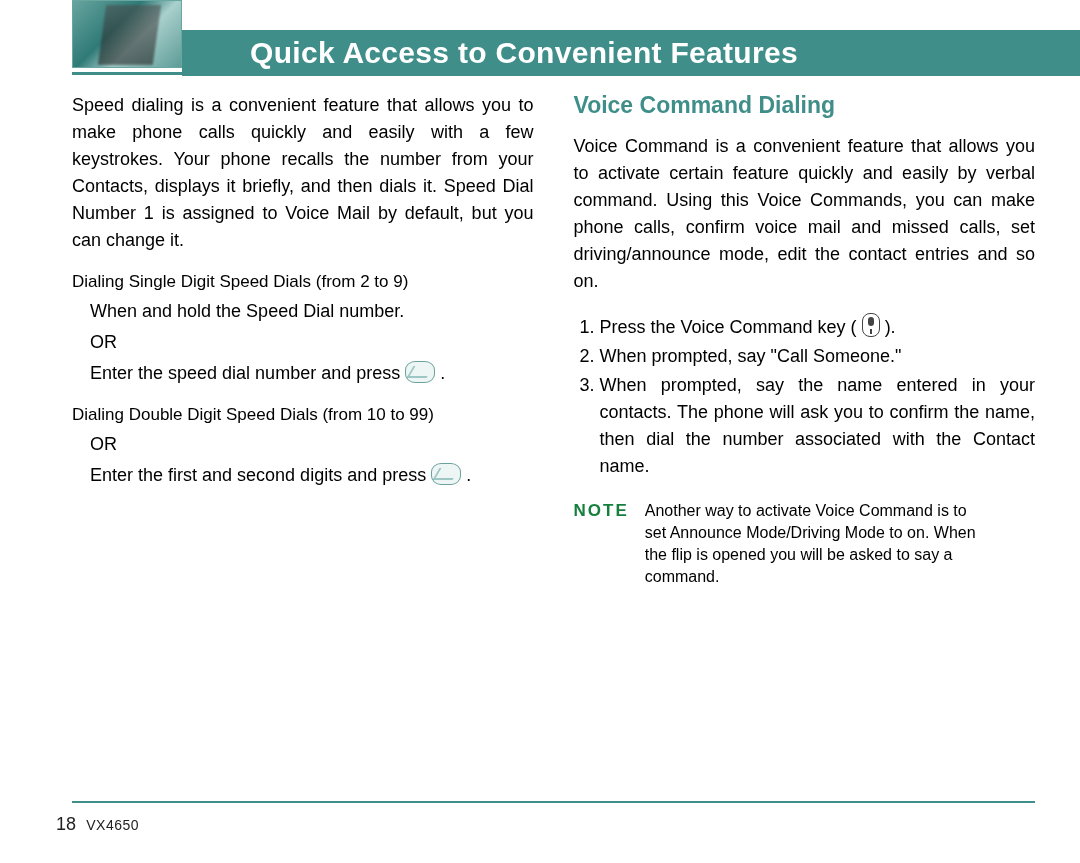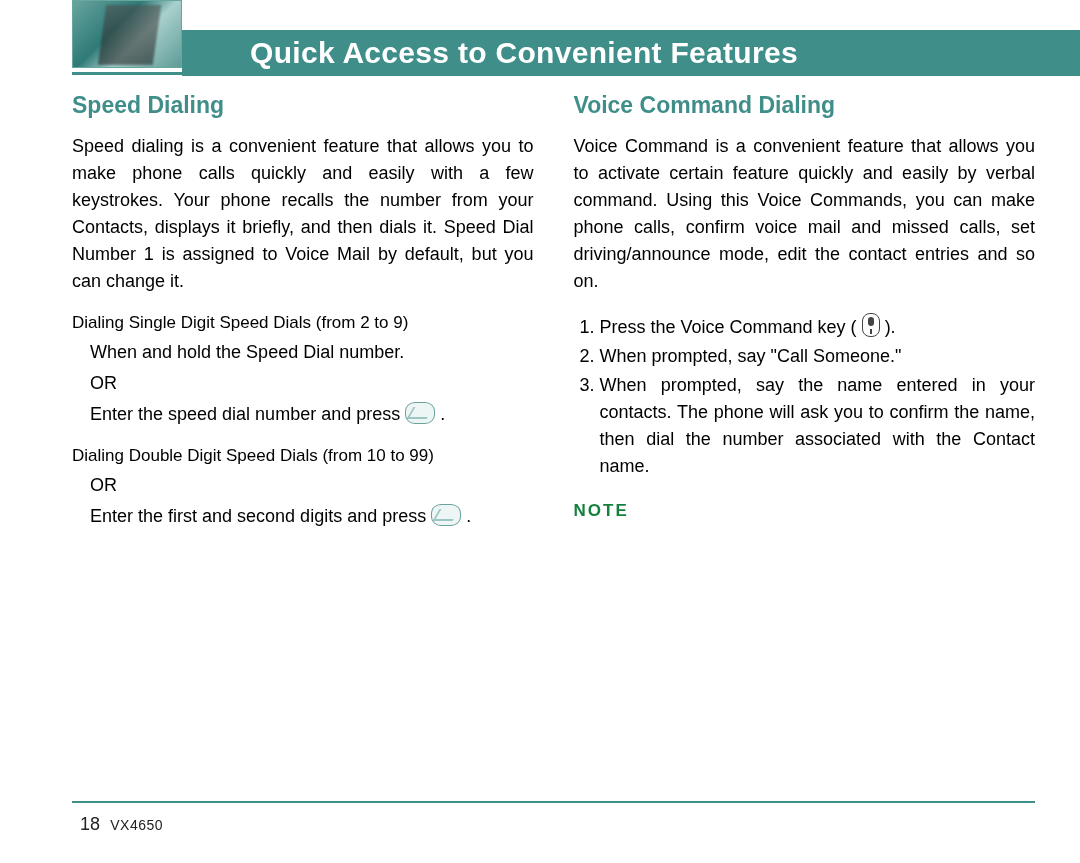--- a/index.html
+++ b/index.html
@@ -186,21 +186,21 @@
   
   .footer-rule{
     position:absolute;
     left:72px; right:45px;
     bottom:60px;
     height:2px;
     background:#3f8e89;
   }
   .footer {
     position: absolute;
-    left: 80px;
+    left: 56px;
     bottom: 28px;
     font-size: 15px;
     color:#222;
   }
   .footer .pg { font-size: 18px; margin-right:6px; }
   .footer .model { font-size:14px; letter-spacing:.5px; }
 </style>
 </head>
 <body>
 
@@ -210,21 +210,20 @@
     <div class="header-img"></div>
     <div class="header-bar">
       <span class="header-title">Quick Access to Convenient Features</span>
     </div>
   </div>
   <div class="header-rule"></div>
 
   <div class="cols">
 
     <div class="col">
-      <h2 class="section">Speed Dialing</h2>
       <p class="body-text">Speed dialing is a convenient feature that allows you to make phone calls quickly and easily with a few keystrokes. Your phone recalls the number from your Contacts, displays it briefly, and then dials it. Speed Dial Number 1 is assigned to Voice Mail by default, but you can change it.</p>
 
       <div class="sub-head">Dialing Single Digit Speed Dials (from 2 to 9)</div>
       <div class="indent">
         <p>When and hold the Speed Dial number.</p>
         <p>OR</p>
         <p>
           <span>Enter the speed dial number and press </span>
           <span class="key key-send"></span>
           <span> .</span>
@@ -251,20 +250,21 @@
           <span>Press the Voice Command key ( </span>
           <span class="key key-voice"></span>
           <span> ).</span>
         </li>
         <li>When prompted, say "Call Someone."</li>
         <li>When prompted, say the name entered in your contacts. The phone will ask you to confirm the name, then dial the number associated with the Contact name.</li>
       </ol>
 
       <div class="note-row">
         <div class="note-label">NOTE</div>
+        <div class="note-body">Another way to activate Voice Command is to set Announce Mode/Driving Mode to on. When the flip is opened you will be asked to say a command.</div>
       </div>
     </div>
 
   </div>
 
   <div class="footer-rule"></div>
   <div class="footer">
     <span class="pg">18</span>
     <span class="model">VX4650</span>
   </div>

